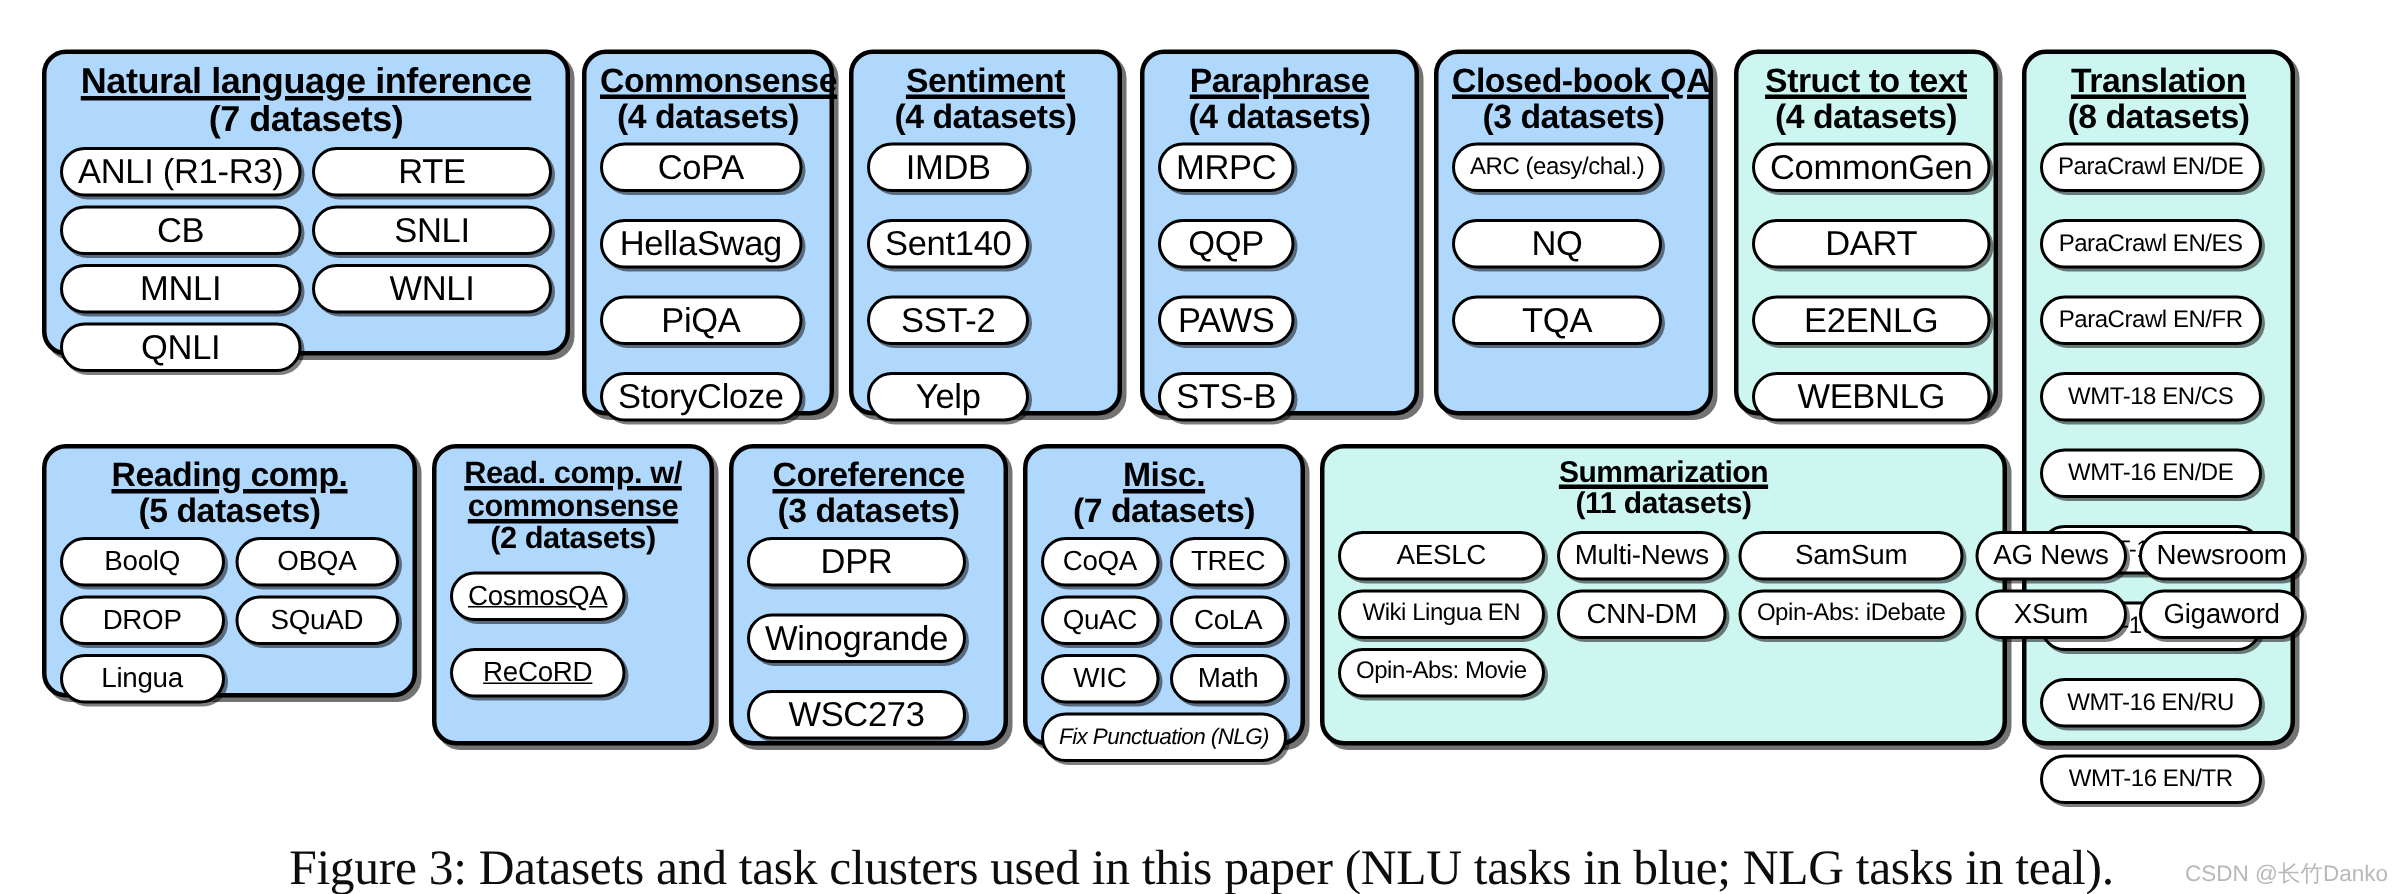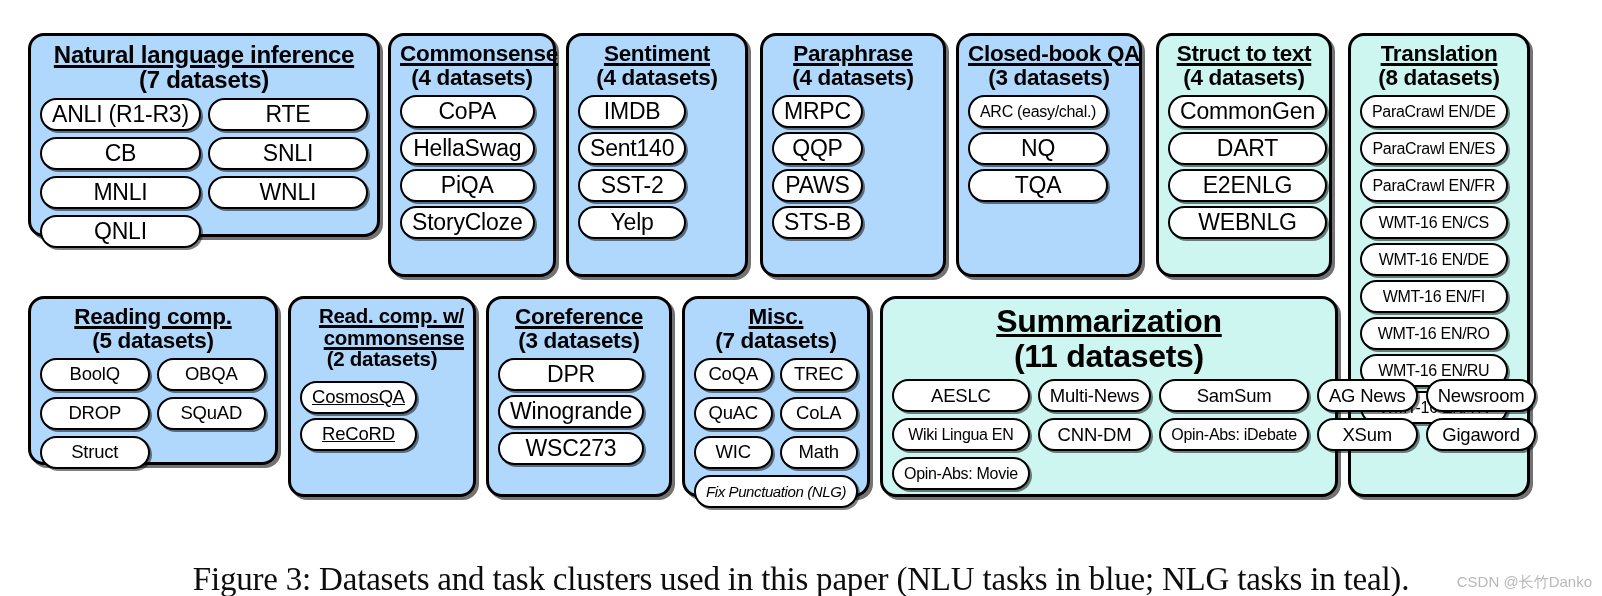--- a/index.html
+++ b/index.html
@@ -35,21 +35,21 @@
   .c-title .u{ text-decoration:underline; text-underline-offset:2px; text-decoration-thickness:2.5px;}
   .c-title .l2{display:block;}
   .c-sub{
     text-align:center;font-weight:bold;font-size:22.5px;line-height:1.08;
     color:#000;letter-spacing:-0.3px;white-space:nowrap;
   }
 
   .items{
     margin-top:5px;
     display:flex;flex-wrap:wrap;
-    gap:4px 7px;
+    gap:18px 7px;
     align-content:flex-start;
     justify-content:center;
   }
   .items.cols1{flex-direction:column;align-items:stretch;}
 
   .pill{
     box-sizing:border-box;
     background:#ffffff;
     border:2.5px solid #000;
     border-radius:999px;
@@ -87,23 +87,23 @@
   #cl-struct     {left:1156px;top:33px;  width:176px; height:244px;}
   #cl-translation{left:1348px;top:33px;  width:182px; height:464px;}
 
   #cl-readcomp   {left:28px;  top:296px; width:250px; height:169px;}
   #cl-readcs     {left:288px; top:296px; width:188px; height:201px;}
   #cl-coref      {left:486px; top:296px; width:186px; height:201px;}
   #cl-misc       {left:682px; top:296px; width:188px; height:201px;}
   #cl-summ       {left:880px; top:296px; width:458px; height:201px;}
 
   #cl-nli .c-title,#cl-nli .c-sub{font-size:24px;}
-  #cl-readcs .c-title{font-size:20.5px;text-align:right;}
+  #cl-readcs .c-title{font-size:20.5px;}
   #cl-readcs .c-sub{font-size:20.5px;}
-  #cl-summ .c-title,#cl-summ .c-sub{font-size:32px;}
+  #cl-summ .c-title,#cl-summ .c-sub{font-size:20px;}
 
   
   #caption{
     position:absolute;left:0;top:516px;width:1602px;
     text-align:center;
     font-family:"Liberation Serif", serif;
     font-size:33px;
     color:#0d0d0d;
     letter-spacing:-0.2px;
     white-space:nowrap;
@@ -188,38 +188,38 @@
     </div>
   </div>
 
   <div class="cluster nlg" id="cl-translation">
     <div class="c-title"><span class="u">Translation</span></div>
     <div class="c-sub">(8 datasets)</div>
     <div class="items cols1">
       <div class="pill xs">ParaCrawl EN/DE</div>
       <div class="pill xs">ParaCrawl EN/ES</div>
       <div class="pill xs">ParaCrawl EN/FR</div>
-      <div class="pill xs">WMT-16 EN/CS</div>
+      <div class="pill xs">WMT-18 EN/CS</div>
       <div class="pill xs">WMT-16 EN/DE</div>
       <div class="pill xs">WMT-16 EN/FI</div>
       <div class="pill xs">WMT-16 EN/RO</div>
       <div class="pill xs">WMT-16 EN/RU</div>
       <div class="pill xs">WMT-16 EN/TR</div>
     </div>
   </div>
 
   <div class="cluster nlu" id="cl-readcomp">
     <div class="c-title"><span class="u">Reading comp.</span></div>
     <div class="c-sub">(5 datasets)</div>
     <div class="grid2">
       <div class="pill sm">BoolQ</div>
       <div class="pill sm">OBQA</div>
       <div class="pill sm">DROP</div>
       <div class="pill sm">SQuAD</div>
-      <div class="pill sm">Struct</div>
+      <div class="pill sm">Lingua</div>
     </div>
   </div>
 
   <div class="cluster nlu" id="cl-readcs">
     <div class="c-title">
       <span class="u">Read. comp. w/</span>
       <span class="u l2">commonsense</span>
     </div>
     <div class="c-sub">(2 datasets)</div>
     <div class="items cols1" style="margin-top:10px;text-decoration:underline;">

